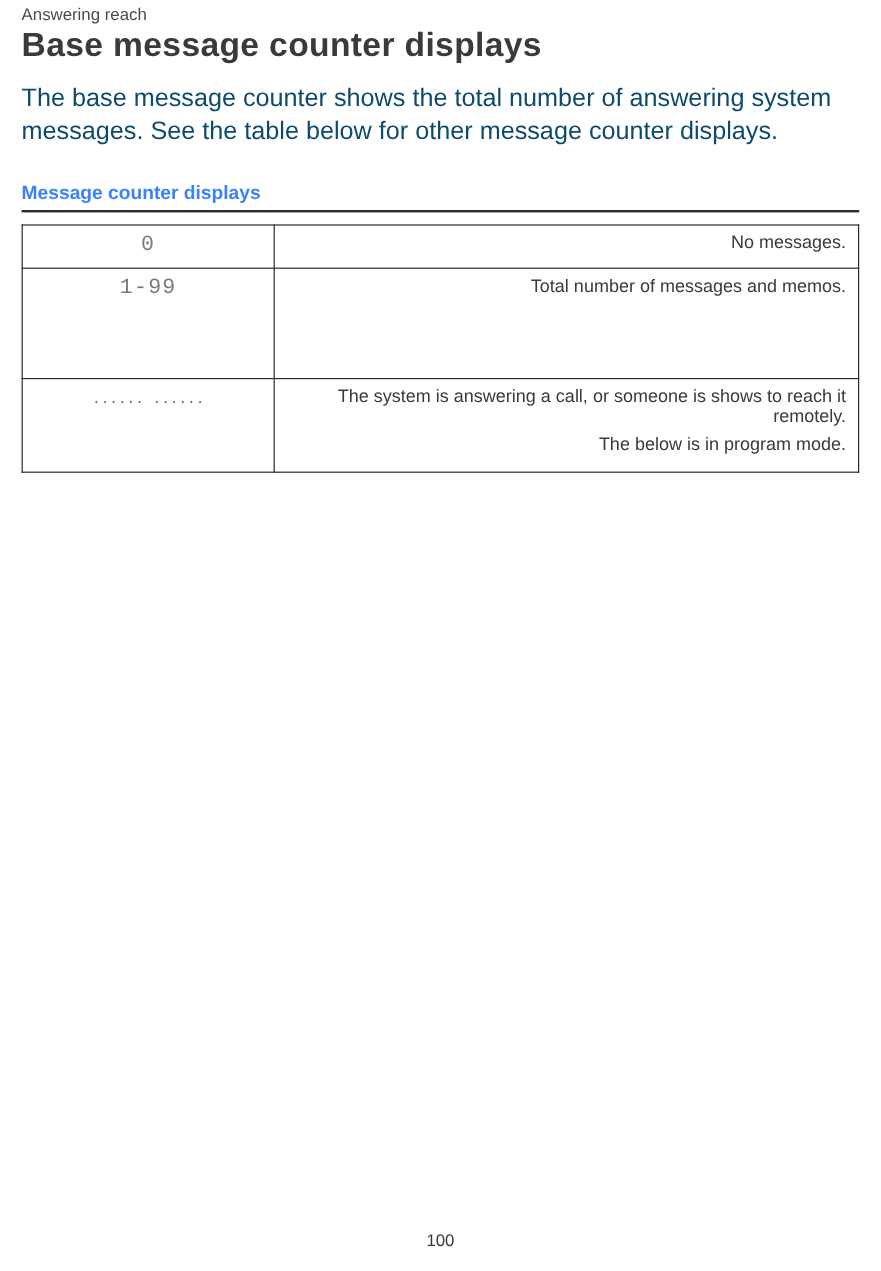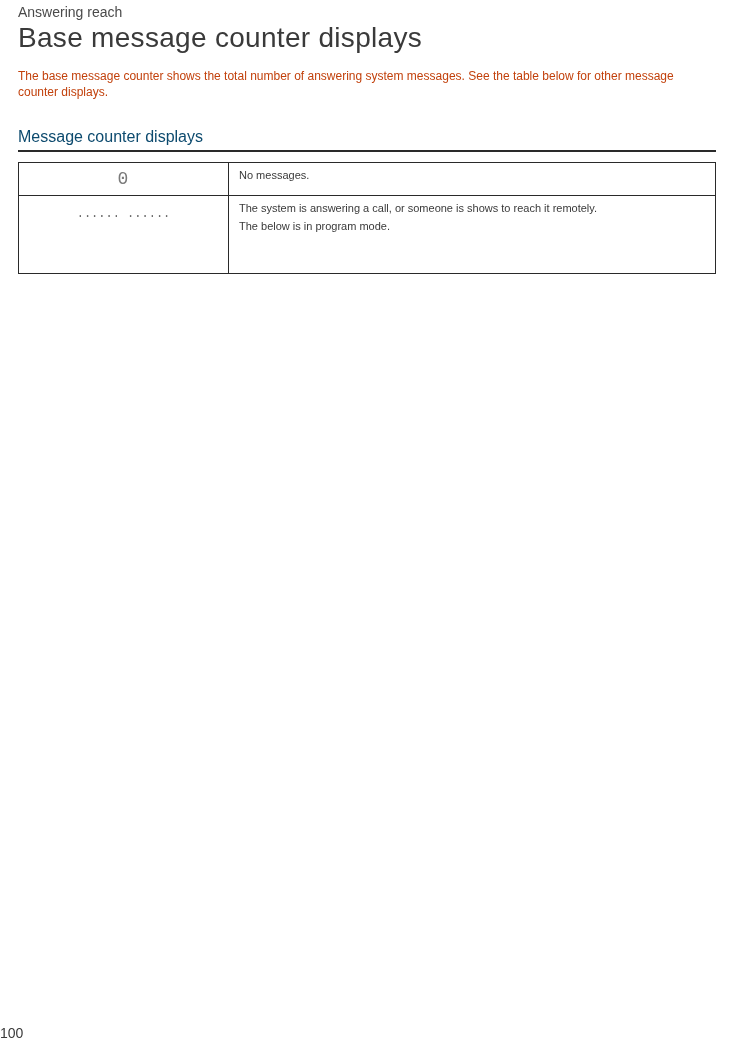--- a/index.html
+++ b/index.html
@@ -16,49 +16,50 @@
       position: relative;
       padding: 4px 18px 0 18px;
     }
     .section-header {
       font-size: 14px;
       color: #4a4a4a;
       margin-bottom: 2px;
     }
     .page-title {
       font-size: 28px;
-      font-weight: 400;
+      font-weight: 700;
       color: #3a3a3a;
       margin-bottom: 14px;
       letter-spacing: 0.3px;
     }
     .intro-text {
-      font-size: 12px;
-      color: #c2410c;
+      font-size: 21px;
+      color: #0c4a6e;
       line-height: 1.35;
       margin-bottom: 28px;
     }
     .table-heading {
       font-size: 16px;
-      font-weight: normal;
-      color: #0c4a6e;
+      font-weight: bold;
+      color: #3b82f6;
       border-bottom: 2px solid #2a2a2a;
       padding-bottom: 4px;
       margin-bottom: 10px;
     }
     .counter-table {
       width: 100%;
       border-collapse: collapse;
     }
     .counter-table td {
       border: 1.5px solid #2a2a2a;
       padding: 6px 10px;
       vertical-align: top;
-      font-size: 11px;
+      font-size: 15px;
       color: #3a3a3a;
+      text-align: right;
     }
     .counter-table td.display-col {
       width: 210px;
       text-align: center;
       font-family: 'Courier New', monospace;
       font-size: 18px;
       letter-spacing: 1px;
       color: #7a7a7a;
       vertical-align: top;
       padding-top: 6px;
@@ -73,20 +74,21 @@
       height: 78px;
     }
     .desc-block {
       margin-bottom: 6px;
     }
     .page-number {
       position: absolute;
       bottom: 18px;
       left: 0;
       right: 0;
+      text-align: center;
       font-size: 14px;
       color: #3a3a3a;
     }
     .seg-display {
       display: inline-block;
       font-family: 'Courier New', monospace;
     }
     .dots-display {
       font-size: 12px;
       letter-spacing: 0px;
@@ -105,20 +107,28 @@
 <table class="counter-table">
   <tbody>
       <tr class="row-0">
     <td class="display-col">
       <span class="seg-display">0</span>
     </td>
     <td>
       <div class="desc-block">No messages.</div>
     </td>
   </tr>
+  <tr class="row-1">
+    <td class="display-col">
+      <span class="seg-display">1-99</span>
+    </td>
+    <td>
+      <div class="desc-block">Total number of messages and memos.</div>
+    </td>
+  </tr>
   <tr class="row-2">
     <td class="display-col">
       <span class="seg-display dots-display">...... ......</span>
     </td>
     <td>
       <div class="desc-block">The system is answering a call, or someone is shows to reach it remotely.</div>
       <div class="desc-block">The below is in program mode.</div>
     </td>
   </tr>
 </tbody>

